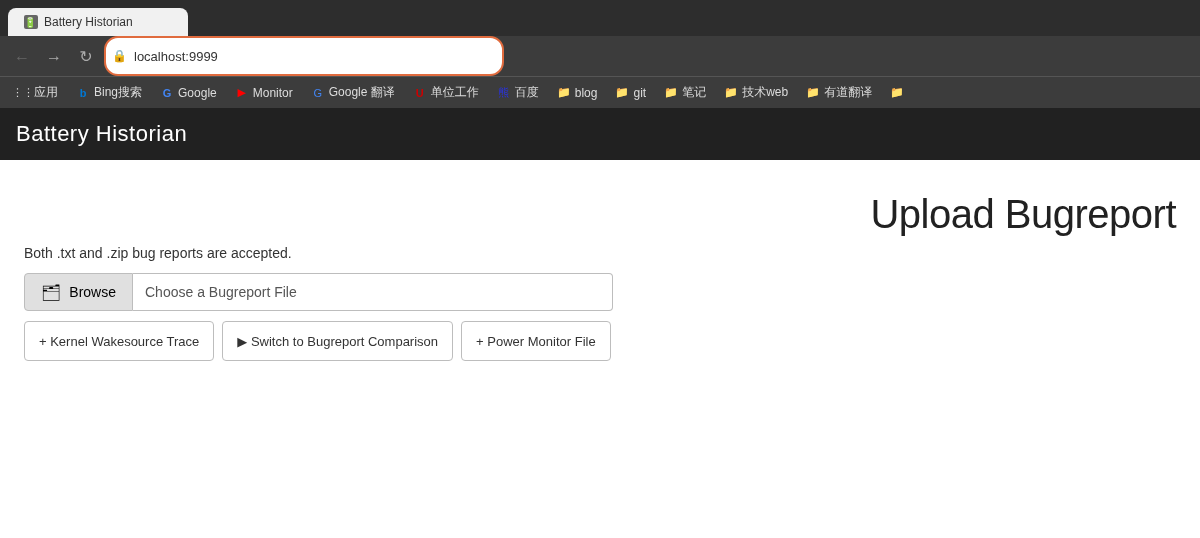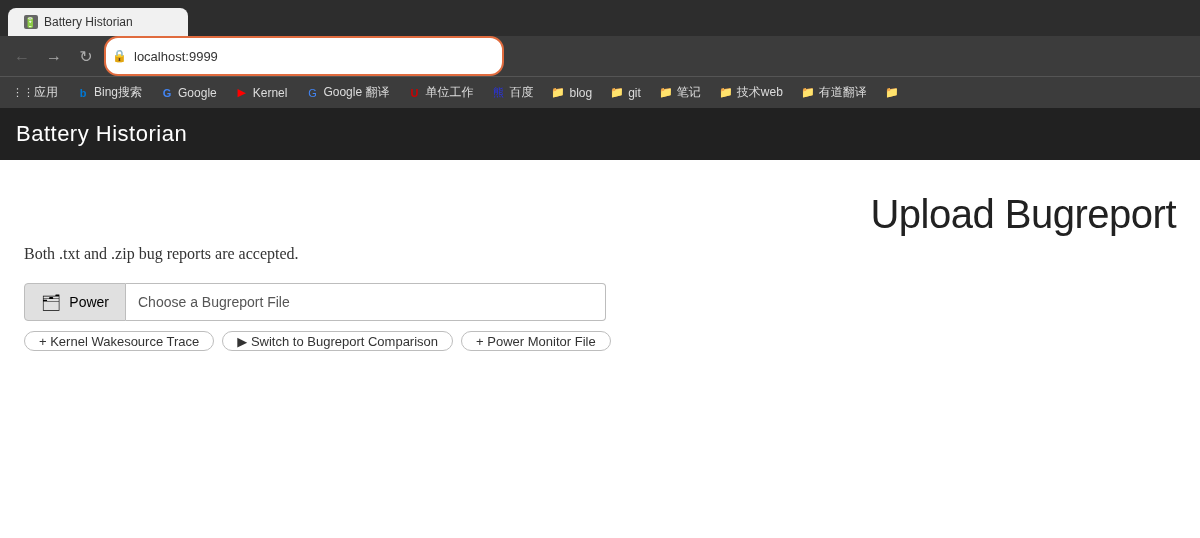--- a/index.html
+++ b/index.html
@@ -168,24 +168,23 @@
     .page-title {
       font-size: 40px;
       font-weight: 400;
       color: #212121;
       margin-bottom: 8px;
       letter-spacing: -0.5px;
       text-align: right;
     }
 
     .subtitle {
-      font-size: 16px;
+      font-size: 14px;
       color: #333;
-      margin-bottom: 20px;
-      font-family: Liberation Serif, serif;
+      margin-bottom: 12px;
     }
 
     .browse-row {
       display: flex;
       align-items: center;
       margin-bottom: 10px;
       gap: 0;
     }
 
     .browse-btn {
@@ -225,22 +224,22 @@
 
     .action-btn {
       display: flex;
       align-items: center;
       gap: 6px;
       background: #fff;
       border: 1px solid #bdbdbd;
       padding: 7px 14px;
       font-size: 13px;
       cursor: pointer;
-      border-radius: 16px;
-      height: 20px;
+      border-radius: 4px;
+      height: 40px;
       color: #333;
       white-space: nowrap;
     }
 
     
     .folder-icon {
       font-size: 16px;
     }
   </style>
 </head>
@@ -276,21 +275,21 @@
     <div class="bookmark-item">
       <span class="bookmark-icon" style="color:#0078d4;font-weight:bold;">b</span>
       <span>Bing搜索</span>
     </div>
     <div class="bookmark-item">
       <span class="bookmark-icon" style="color:#4285f4;font-weight:bold;">G</span>
       <span>Google</span>
     </div>
     <div class="bookmark-item">
       <span class="bookmark-icon" style="color:#ff0000;">▶</span>
-      <span>Kernel</span>
+      <span>Monitor</span>
     </div>
     <div class="bookmark-item">
       <span class="bookmark-icon" style="color:#4285f4;">G</span>
       <span>Google 翻译</span>
     </div>
     <div class="bookmark-item">
       <span class="bookmark-icon" style="color:#cc0000;font-weight:bold;">U</span>
       <span>单位工作</span>
     </div>
     <div class="bookmark-item">
@@ -327,21 +326,21 @@
   <h1 class="app-title">Battery Historian</h1>
 </div>
 
 <div class="main-content">
   <h1 class="page-title">Upload Bugreport</h1>
   <p class="subtitle">Both .txt and .zip bug reports are accepted.</p>
 
   <div class="browse-row">
     <button class="browse-btn">
       <span class="folder-icon">🗂</span>
-      <span>Power</span>
+      <span>Browse</span>
     </button>
     <div class="file-label">Choose a Bugreport File</div>
   </div>
 
   <div class="action-row">
     <button class="action-btn">
       <span>+ Kernel Wakesource Trace</span>
     </button>
     <button class="action-btn">
       <span>▶ Switch to Bugreport Comparison</span>

